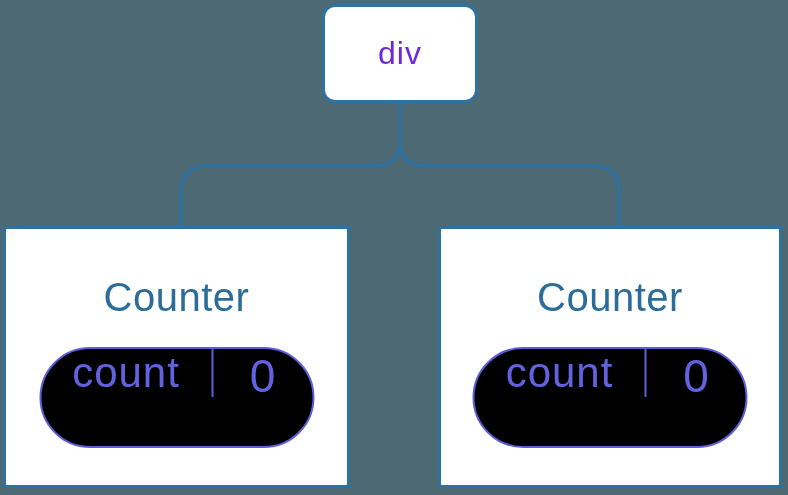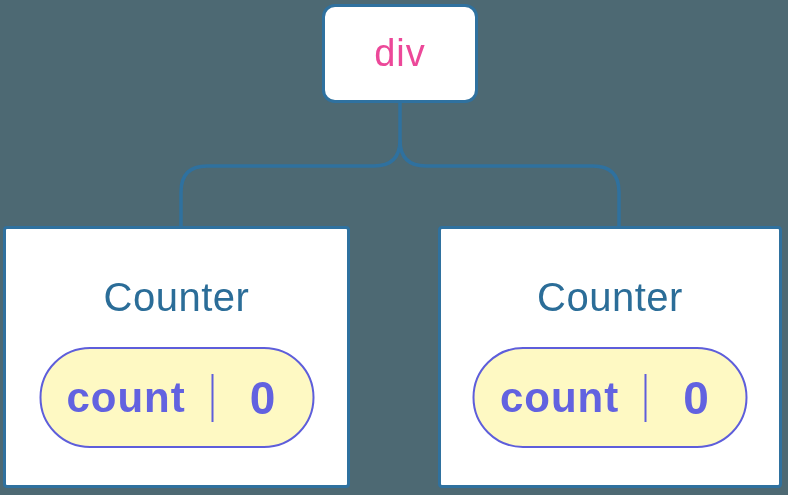--- a/index.html
+++ b/index.html
@@ -33,22 +33,22 @@
     left: 322px;
     top: 4px;
     width: 156px;
     height: 99px;
     border-radius: 13px;
     display: flex;
     align-items: center;
     justify-content: center;
   }
   .root-label {
-    color: #ec4899;
-    font-size: 38px;
+    color: #6d28d9;
+    font-size: 32px;
     font-weight: 500;
     letter-spacing: 1px;
   }
   .counter-node {
     top: 226px;
     height: 262px;
     border-radius: 4px;
   }
   .counter-left  { left: 3px;   width: 347px; }
   .counter-right { left: 438px; width: 344px; }
@@ -64,24 +64,23 @@
     position: absolute;
     top: 118px;
     left: 50%;
     transform: translateX(-50%);
     width: 275px;
     height: 101px;
     border: 2.5px solid #5e5edb;
     border-radius: 52px;
     box-sizing: border-box;
     display: flex;
-    align-items: center;
+    align-items: flex-start;
     color: #6262e0;
-    background: #fef9c3;
-    font-weight: bold;
+    background: #000000;
   }
   .state-key {
     width: 63.5%;
     border-right: 2.5px solid #5e5edb;
     display: flex;
     align-items: center;
     justify-content: center;
     font-size: 42px;
     letter-spacing: 1px;
     box-sizing: border-box;

